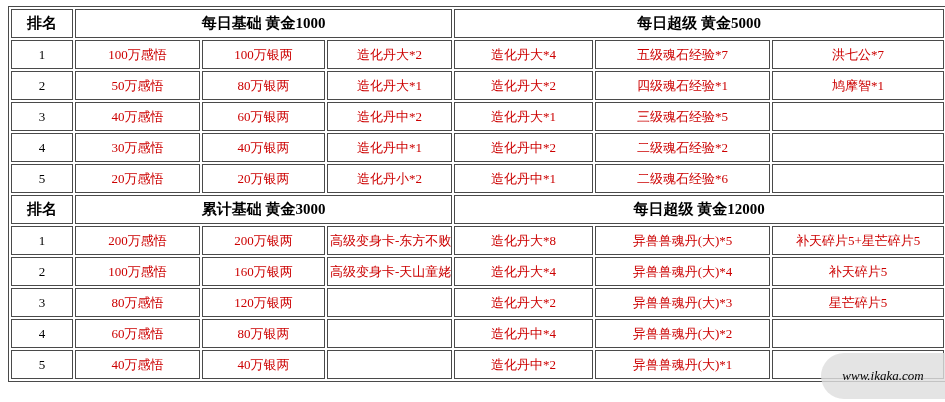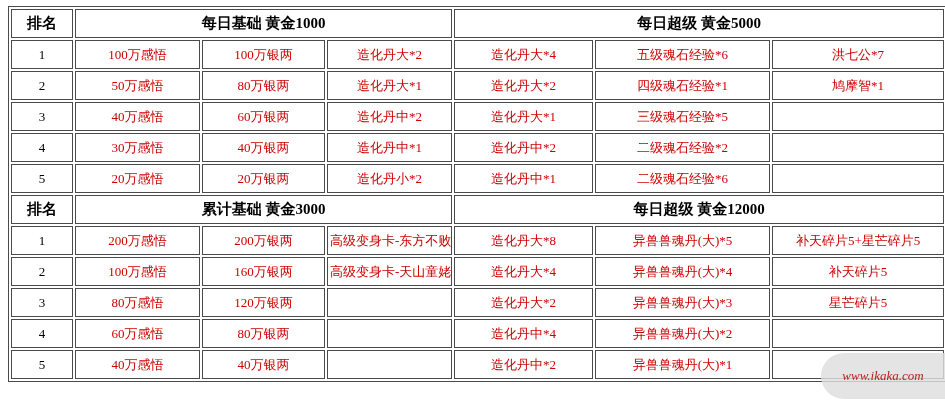--- a/index.html
+++ b/index.html
@@ -55,21 +55,21 @@
     font-size:20px;
     line-height:1.05;
     color:#8f8f8f;
     letter-spacing:1px;
     text-shadow:1px 1px 0 #ffffff;
   }
   .wm-site{
     font-style:italic;
     font-size:13px;
     line-height:1.1;
-    color:#b91c1c;
+    color:#000000;
   }
 </style>
 </head>
 <body>
 
 <div class="page">
 
   <table class="rewards">
     <colgroup>
       <col style="width:62px">
@@ -87,21 +87,21 @@
       <td class="hdr" colspan="3">每日基础 黄金1000</td>
       <td class="hdr" colspan="3">每日超级 黄金5000</td>
     </tr>
 
     <tr>
       <td class="rank">1</td>
       <td>100万感悟</td>
       <td>100万银两</td>
       <td>造化丹大*2</td>
       <td>造化丹大*4</td>
-      <td>五级魂石经验*6</td>
+      <td>五级魂石经验*7</td>
       <td>洪七公*7</td>
     </tr>
     <tr>
       <td class="rank">2</td>
       <td>50万感悟</td>
       <td>80万银两</td>
       <td>造化丹大*1</td>
       <td>造化丹大*2</td>
       <td>四级魂石经验*1</td>
       <td>鸠摩智*1</td>

